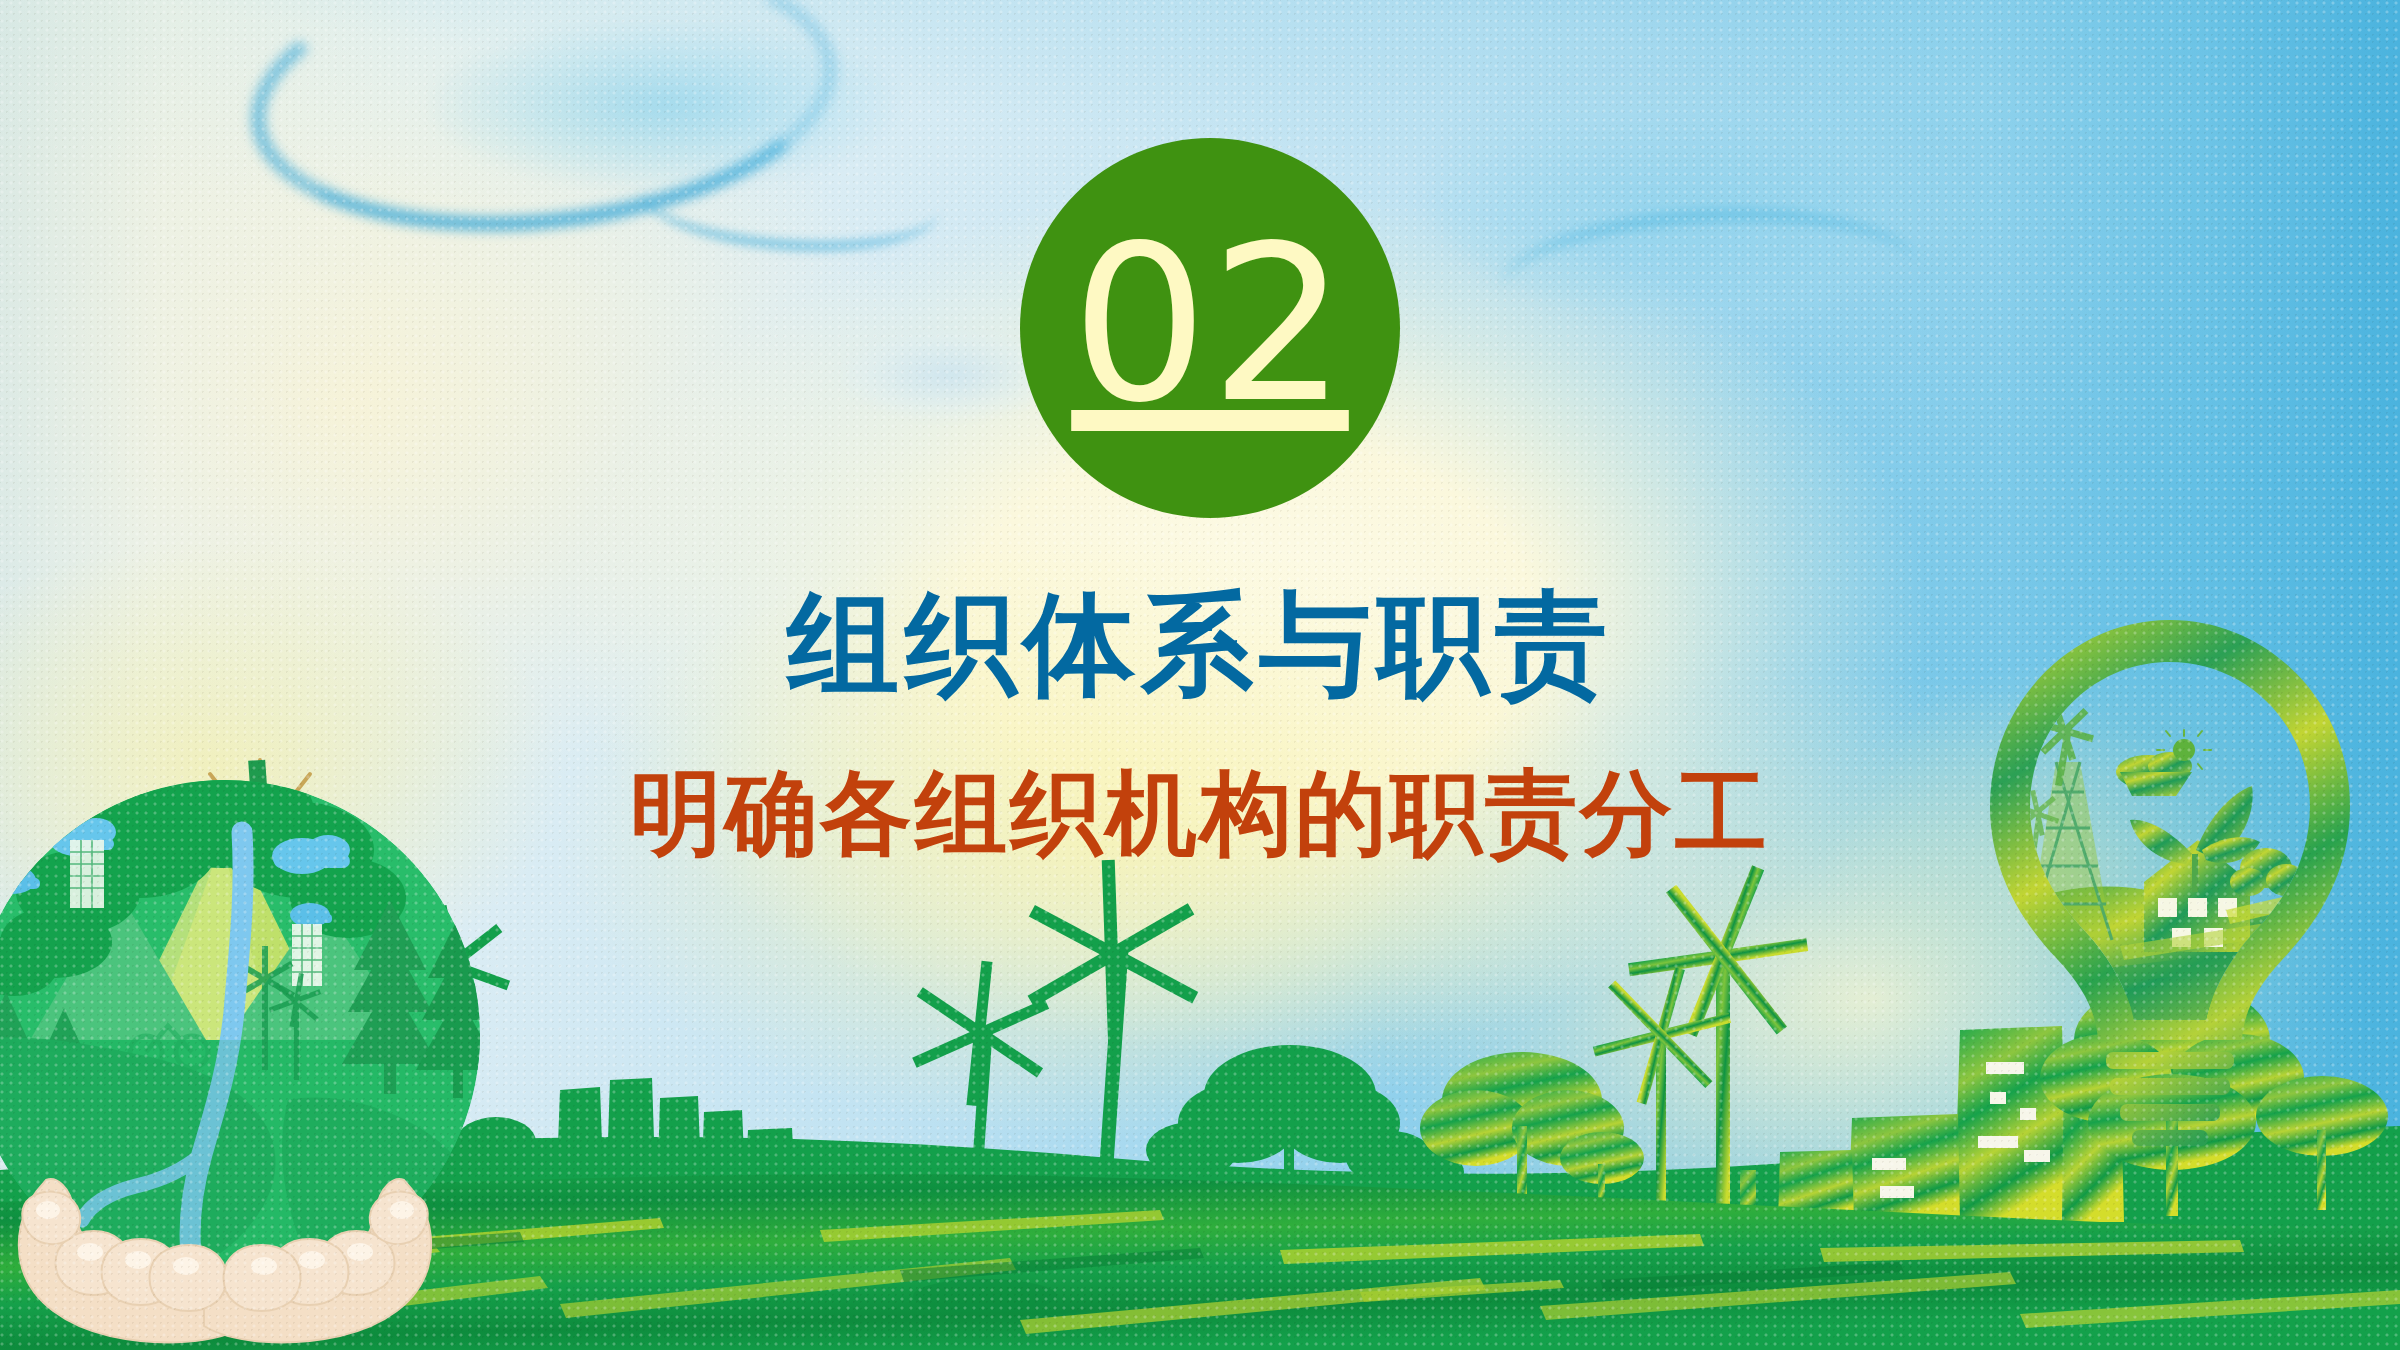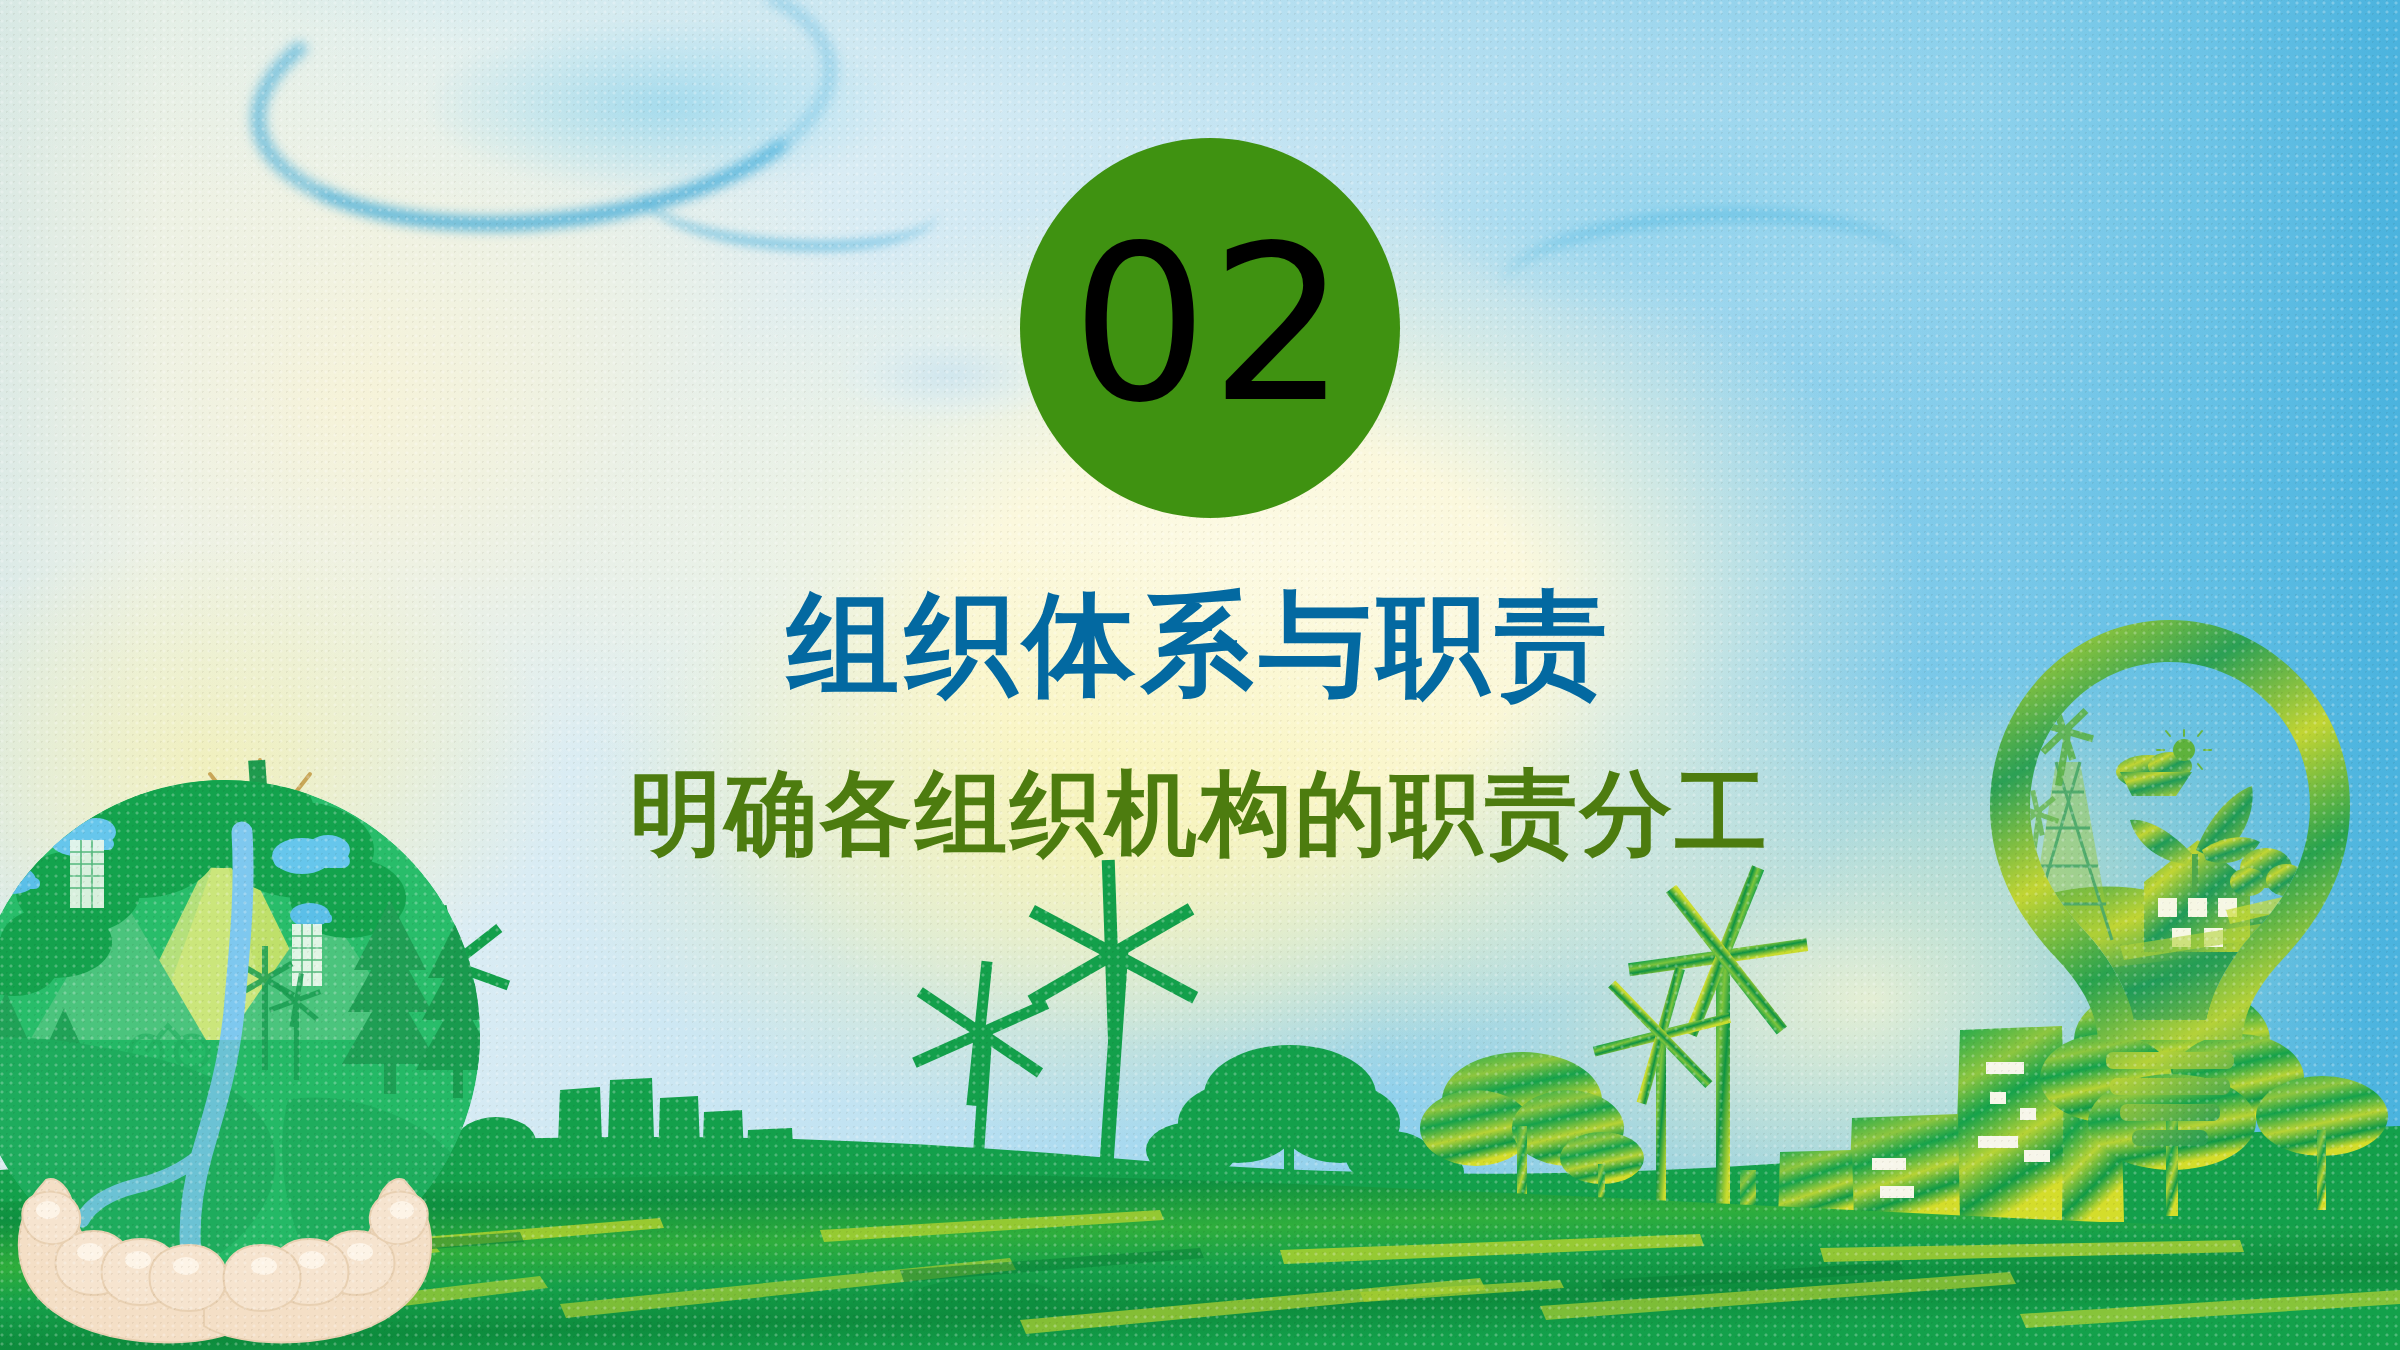--- a/index.html
+++ b/index.html
@@ -650,20 +650,20 @@
       <path d="M296,310 L400,286 L404,300 L300,324 Z" fill="#cbdb34" opacity=".7"></path>
       <path d="M190,346 L392,314 L396,328 L194,360 Z" fill="#b3d239" opacity=".6"></path>
       <path d="M110,376 L380,344 L384,360 L114,392 Z" fill="#2aa052" opacity=".5"></path>
     </g>
   </svg>
 
   <div class="bg-layer" id="paper-grain"></div>
   <div class="bg-layer" id="paper-grain2"></div>
 
   <div id="badge-circle" style="background: rgb(63, 146, 17);">
-    <span id="badge-number" style="color: #000000;">02</span>
+    <span id="badge-number" style="color: #fef9c3; text-decoration: underline;">02</span>
   </div>
 
   <div id="slide-title" style="color: #0369a1;">组织体系与职责</div>
 
-  <div id="slide-subtitle" style="color: #4d7c0f;">明确各组织机构的职责分工</div>
+  <div id="slide-subtitle" style="color: #c2410c;">明确各组织机构的职责分工</div>
 
 </div>
 
 </body></html>

